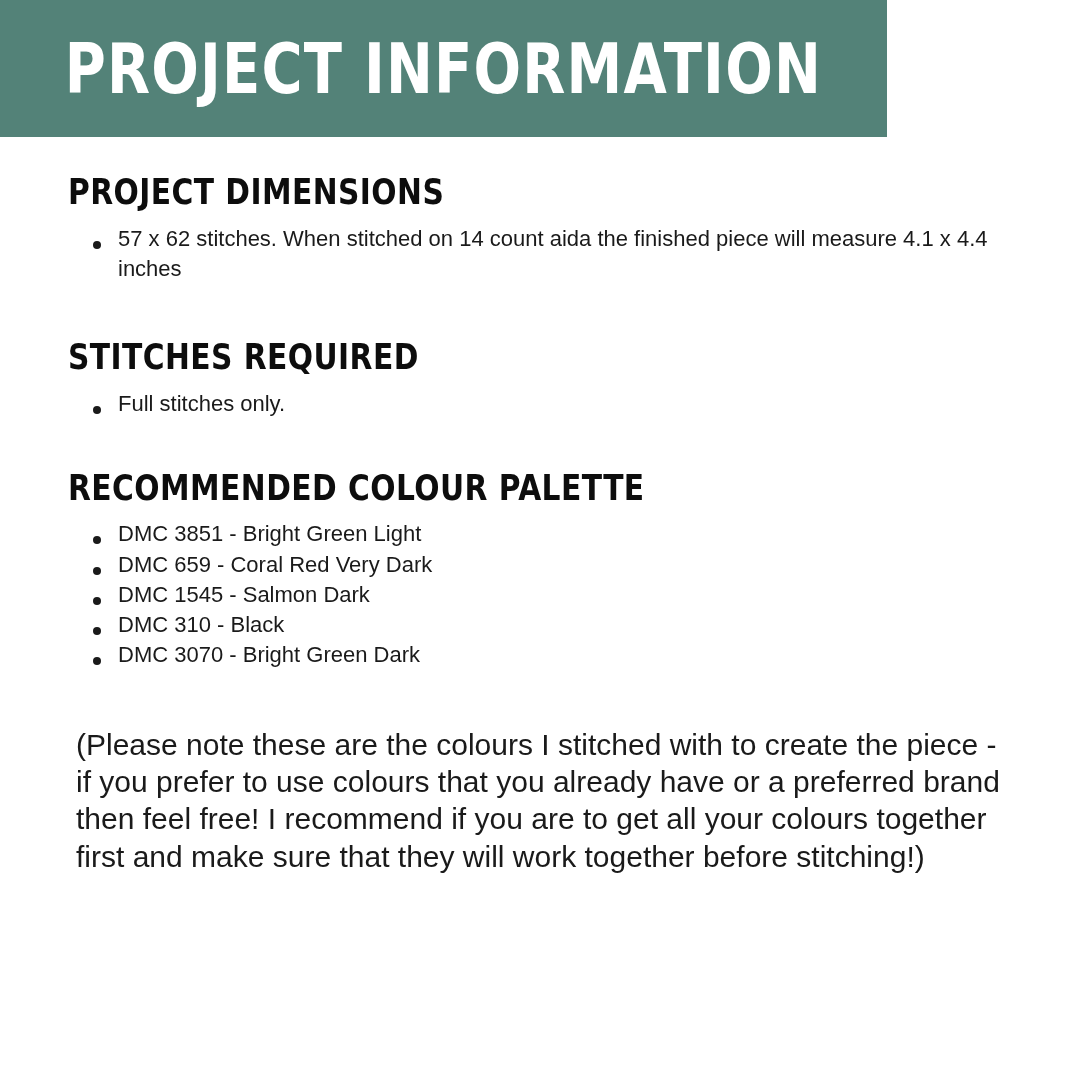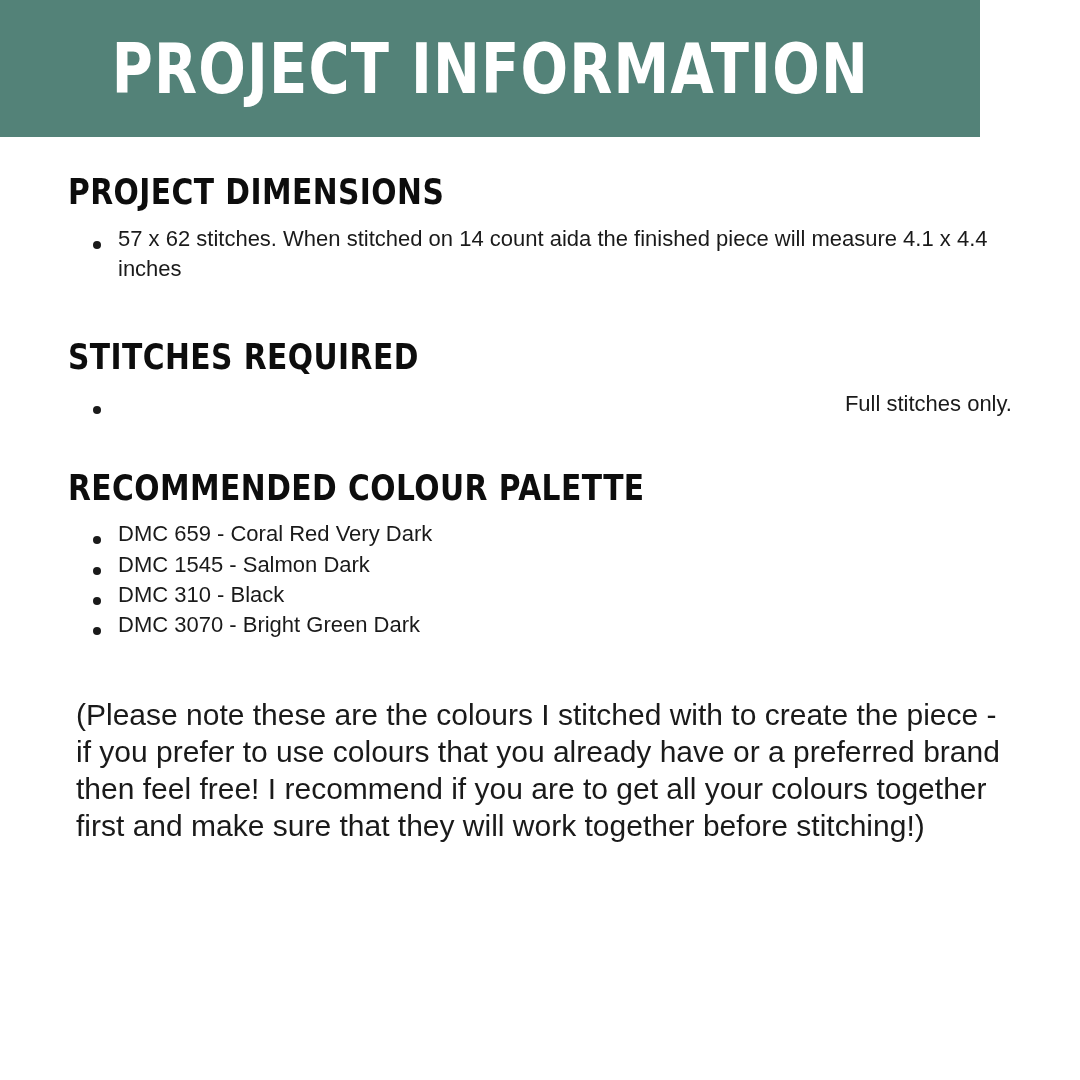--- a/index.html
+++ b/index.html
@@ -16,21 +16,21 @@
   .page {
     position: relative;
     width: 1080px;
     height: 1080px;
     background: #ffffff;
     box-sizing: border-box;
   }
 
   
   .header-band {
-    width: 980px;
+    width: 887px;
     height: 137px;
     background: #538278;
     display: flex;
     align-items: center;
     justify-content: center;
     box-sizing: border-box;
   }
   .header-title {
     color: #ffffff;
     font-family: "DejaVu Sans", sans-serif;
@@ -95,21 +95,20 @@
     border-radius: 50%;
     background: #1a1a1a;
   }
 
   .bullets-dimensions {
     padding-top: 14px !important;
     max-width: 940px;
   }
   .bullets-stitches {
     padding-top: 14px !important;
-    text-align: right;
   }
   .bullets-palette {
     padding-top: 13px !important;
   }
   .bullets-palette li {
     line-height: 1.345;
   }
 
   .closing-note {
     margin: 8px;
@@ -143,20 +142,21 @@
     <section>
       <h2 class="section-heading sec-stitches">STITCHES REQUIRED</h2>
       <ul class="bullets bullets-stitches">
         <li>Full stitches only.</li>
       </ul>
     </section>
 
     <section>
       <h2 class="section-heading sec-palette">RECOMMENDED COLOUR PALETTE</h2>
       <ul class="bullets bullets-palette">
+        <li>DMC 3851 - Bright Green Light</li>
         <li>DMC 659 - Coral Red Very Dark</li>
         <li>DMC 1545 - Salmon Dark</li>
         <li>DMC 310 - Black</li>
         <li>DMC 3070 - Bright Green Dark</li>
       </ul>
     </section>
 
     <p class="closing-note">(Please note these are the colours I stitched with to create the piece - if you prefer to use colours that you already have or a preferred brand then feel free! I recommend if you are to get all your colours together first and make sure that they will work together before stitching!)</p>
 
   </div>

